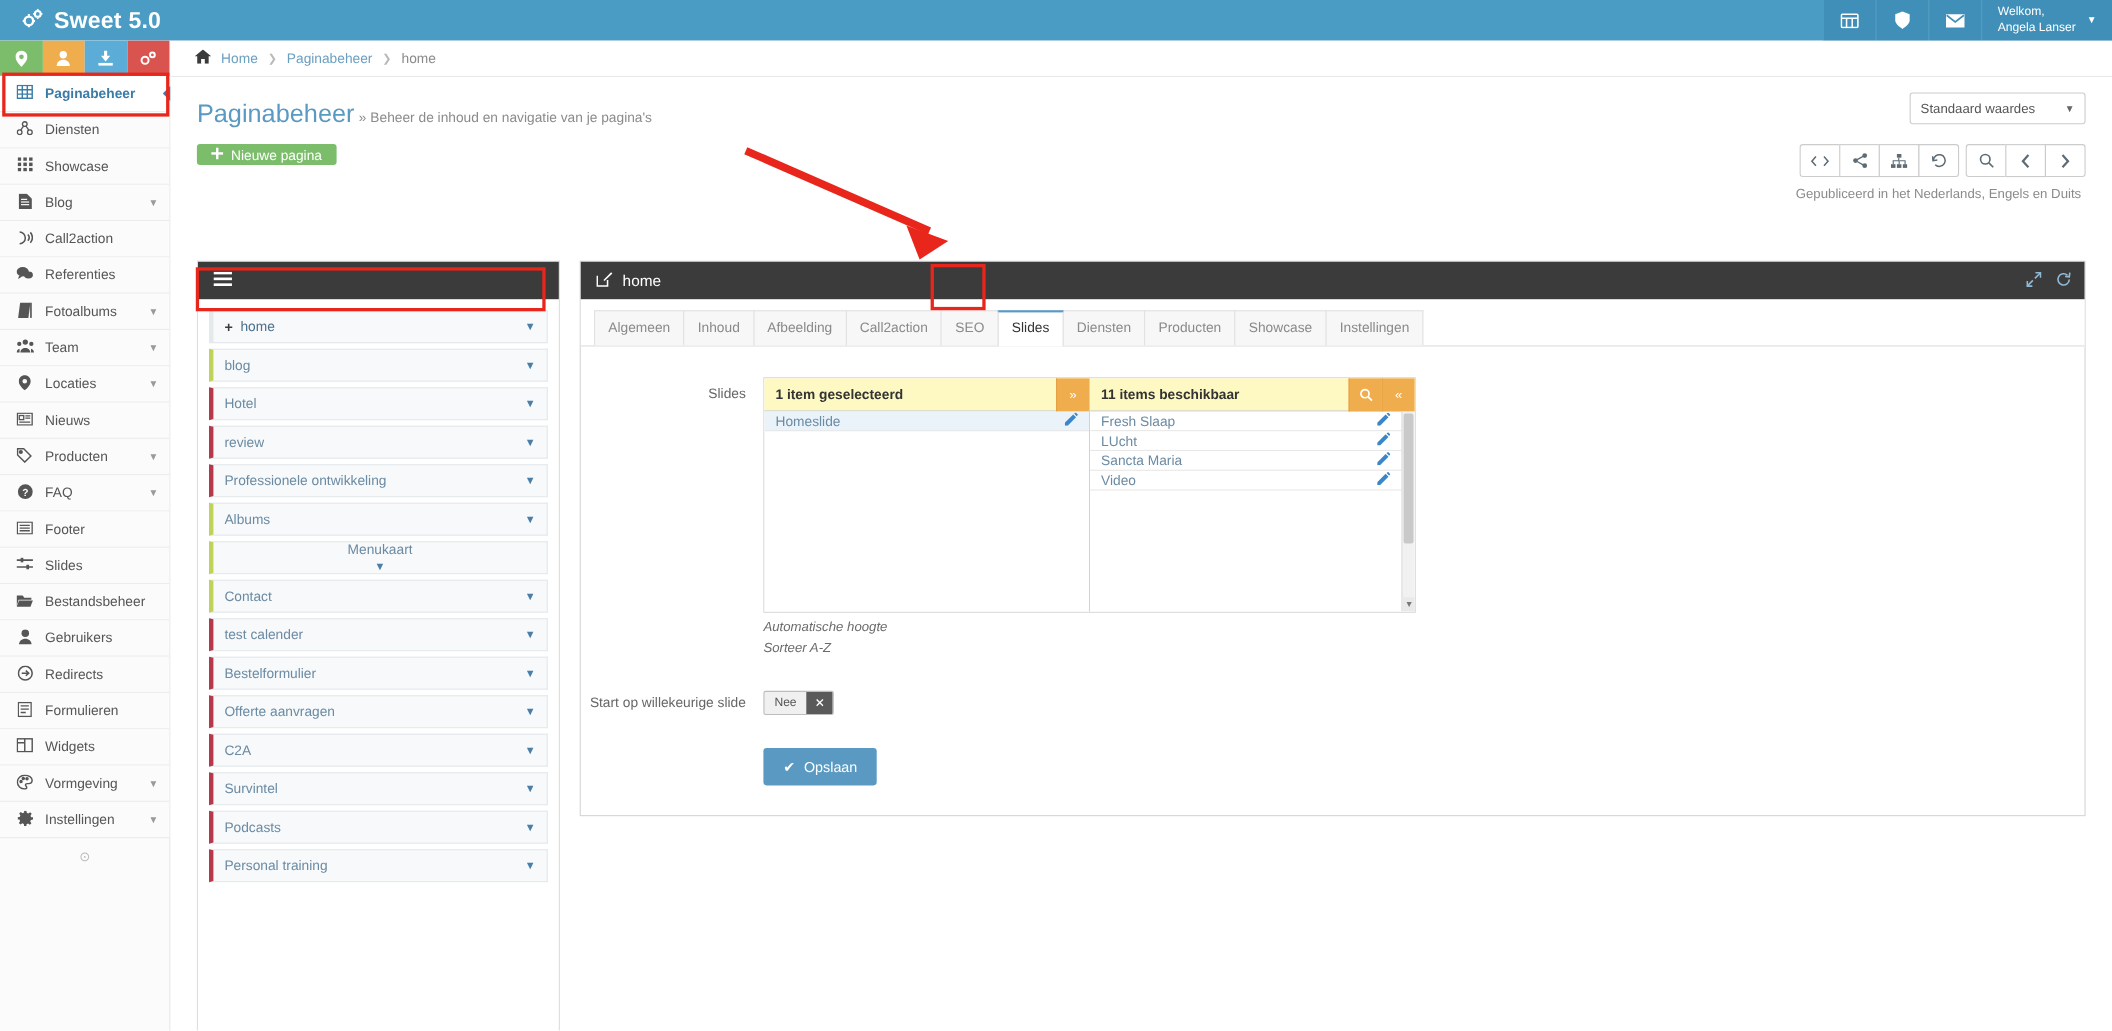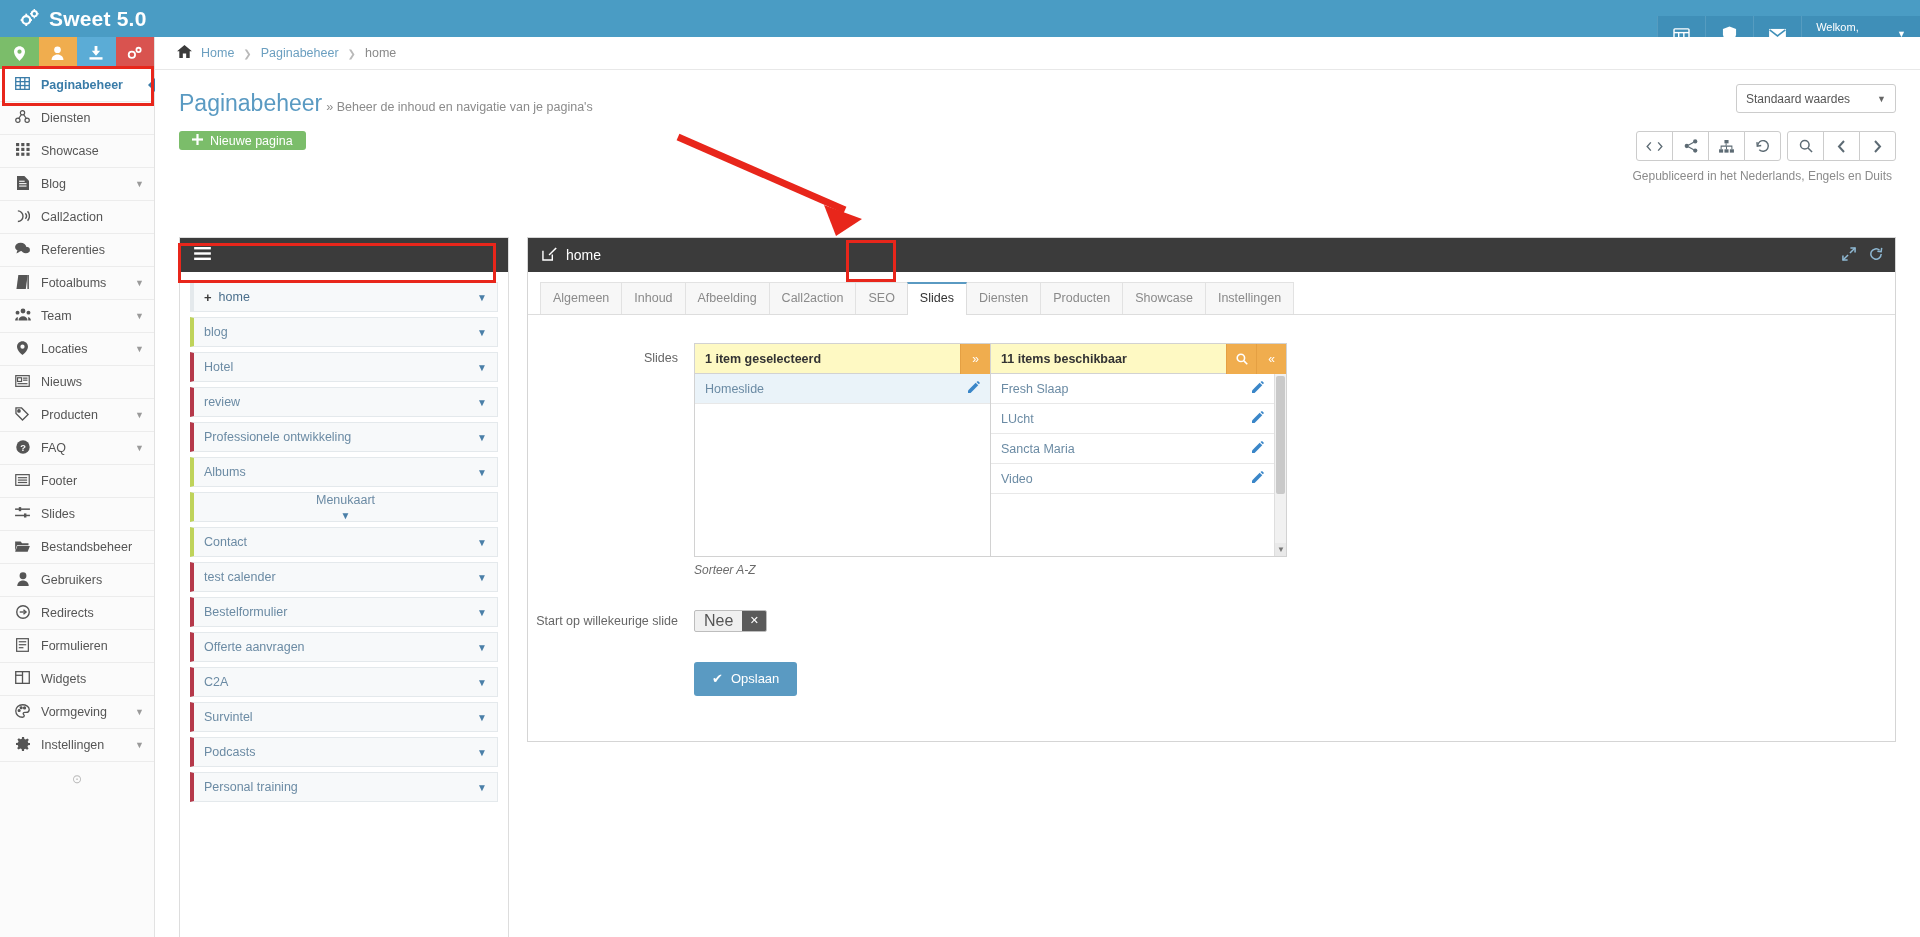--- a/index.html
+++ b/index.html
@@ -19,21 +19,21 @@
     position:absolute; left:0; top:0; width:1920px; height:37px;
     background:#4a9cc4; display:flex; align-items:center;
   }
   .brand{
     display:flex; align-items:center; gap:8px;
     padding-left:20px; color:#fff; font-size:21px; font-weight:bold;
     letter-spacing:.2px;
   }
   .brand .gears-icon{ font-size:19px; line-height:1; }
   .topbar-right{
-    position:absolute; right:0; top:16px; height:37px; display:flex; align-items:stretch;
+    position:absolute; right:0; top:0; height:37px; display:flex; align-items:stretch;
   }
   .tb-btn{
     width:48px; display:flex; align-items:center; justify-content:center;
     color:#fff; font-size:15px; border-left:1px solid rgba(255,255,255,.12);
   }
   .tb-btn.c1{ background:#3f8fb8; }
   .tb-btn.c2{ background:#3f8fb8; }
   .tb-btn.c3{ background:#3f8fb8; }
   .tb-user{
     background:#3f8fb8; color:#fff; display:flex; align-items:center;
@@ -188,21 +188,21 @@
   }
   .dl-head .dl-title{ font-size:12.5px; color:#333; font-weight:bold; }
   .dl-actions{ display:flex; height:30px; }
   .dl-btn{
     width:30px; height:30px; background:#f0ad4e; color:#fff;
     display:flex; align-items:center; justify-content:center;
     font-size:12px; cursor:pointer; border-left:1px solid #e5a043;
   }
   .dl-list{ flex:1; overflow:hidden; position:relative; }
   .dl-item{
-    height:30px; display:flex; align-items:center; justify-content:space-between;
+    height:18px; display:flex; align-items:center; justify-content:space-between;
     padding:0 10px; font-size:12.5px; color:#6b8ba4;
     border-bottom:1px solid #e8e8e8; cursor:pointer;
   }
   .dl-item.sel{ background:#eaf3f9; }
   .dl-item .pencil-icon{ color:#3a86c8; font-size:12px; }
   .scrollbar{
     position:absolute; right:0; top:0; width:12px; bottom:0;
     background:#f1f1f1; border-left:1px solid #dedede;
   }
   .scroll-thumb{
@@ -215,21 +215,21 @@
     color:#777; font-size:8px; background:#e9e9e9;
   }
   .hints{ margin-left:166px; margin-top:4px; font-size:12px; color:#6b6b6b; font-style:italic; line-height:1.55; }
 
   .row2{ display:flex; align-items:center; margin-top:30px; }
   .row2 .form-label{ padding-top:0; }
   .toggle{
     display:inline-flex; align-items:center; height:22px;
     border:1px solid #bdbdbd; border-radius:2px; background:#f0f0f0; overflow:hidden;
   }
-  .toggle .t-txt{ padding:0 9px; font-size:16px; color:#555; }
+  .toggle .t-txt{ padding:0 9px; font-size:11px; color:#555; }
   .toggle .t-x{
     width:24px; height:22px; background:#5a5a5a; color:#fff;
     display:flex; align-items:center; justify-content:center; font-size:11px;
   }
   .save-row{ margin-top:30px; margin-left:166px; }
   .btn-save{
     display:inline-flex; align-items:center; gap:8px;
     background:#5a9ac2; color:#fff; border:none; border-radius:3px;
     height:34px; padding:0 18px; font-size:13px; cursor:pointer;
     font-family:"Liberation Sans", sans-serif;
@@ -781,20 +781,21 @@
                       <path d="M0 10.2 8.3 1.9l2.8 2.8L2.8 13 0 13z"></path>
                       <path d="M9.2 1l1.6-1 2.2 2.2-1.3 1.4z"></path>
                     </svg></span>
                 </div>
               </div>
           </div>
         </div>
       </div>
 
       <div class="hints">
+        <div>Automatische hoogte</div>
         <div>Sorteer A-Z</div>
       </div>
 
       <div class="row2">
         <div class="form-label">Start op willekeurige slide</div>
         <div class="toggle">
           <span class="t-txt">Nee</span>
           <span class="t-x">✕</span>
         </div>
       </div>

